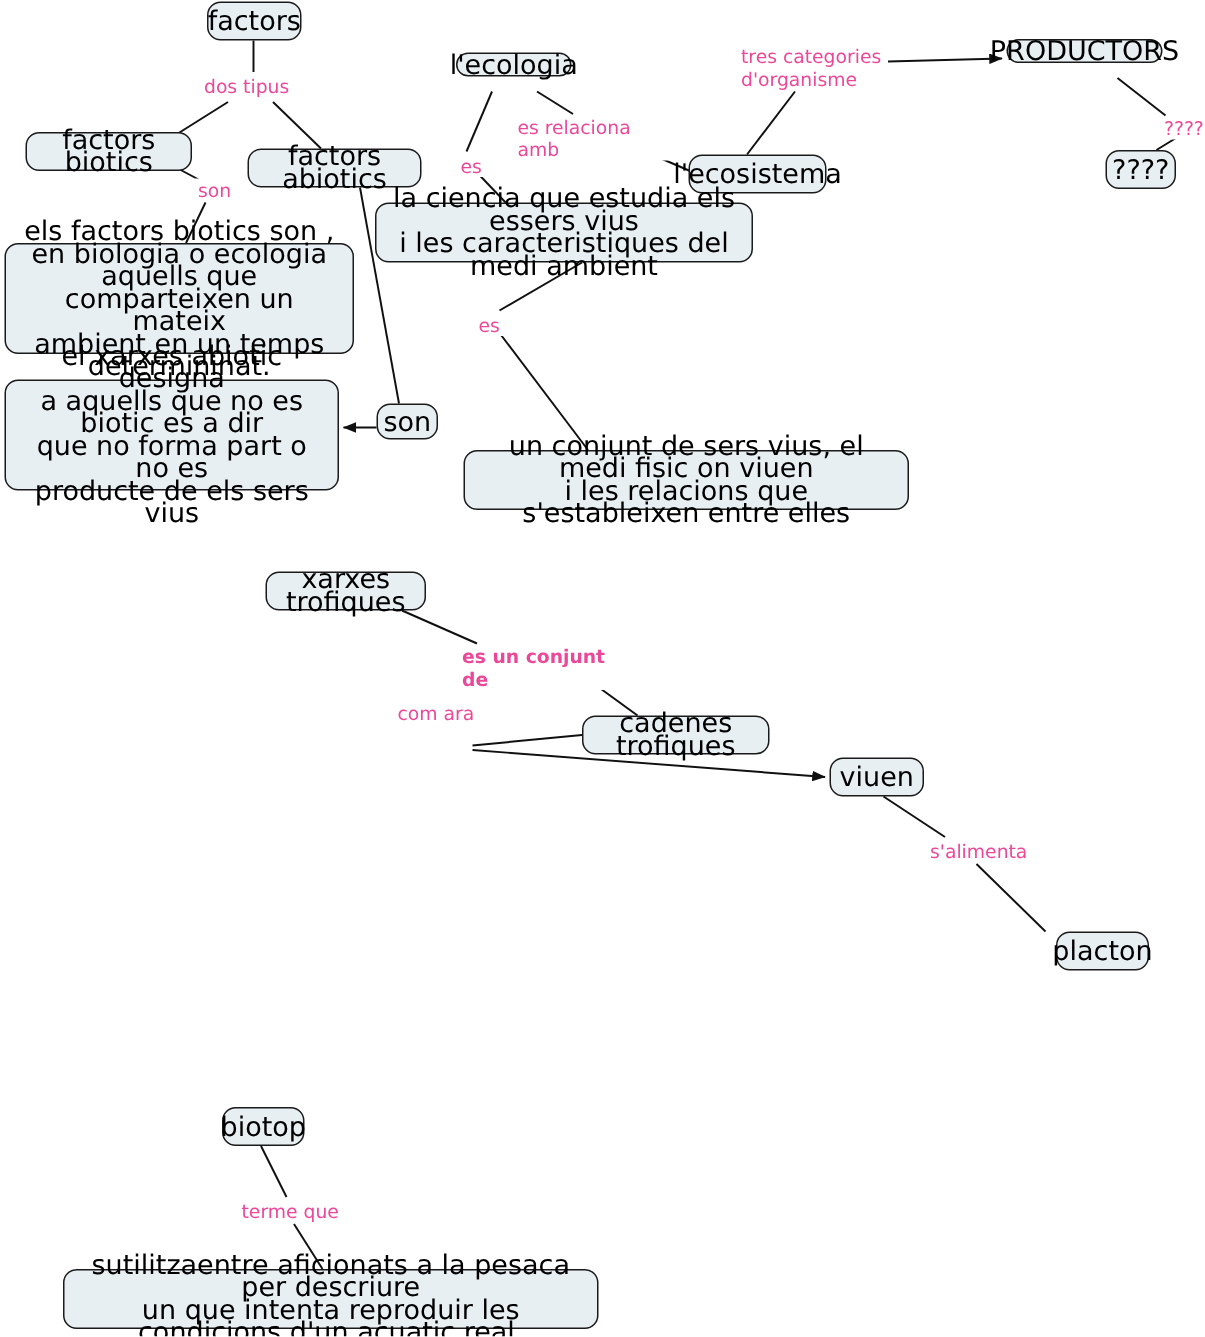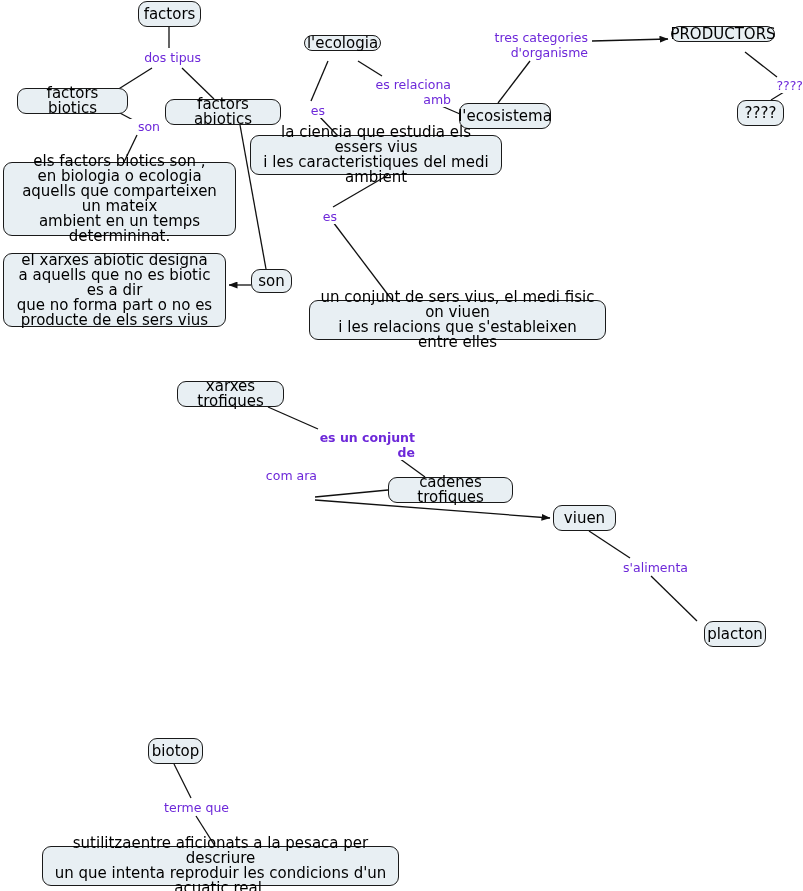--- a/index.html
+++ b/index.html
@@ -29,34 +29,34 @@
   .node {
     position: absolute;
     box-sizing: border-box;
     background: #e8eff3;
     border: 1.6px solid #1a1a1a;
     border-radius: 9px;
     display: flex;
     align-items: center;
     justify-content: center;
     text-align: center;
-    font-size: 15px;
+    font-size: 18px;
     line-height: 15px;
     color: #000000;
     white-space: pre-line;
     padding: 3px 8px;
     z-index: 3;
   }
   .edge-label {
     position: absolute;
     font-size: 12.5px;
     line-height: 15px;
-    color: #6d28d9;
+    color: #ec4899;
     background: #ffffff;
-    text-align: right;
+    text-align: left;
     white-space: pre-line;
     padding: 0 2px;
     z-index: 2;
   }
 </style>
 </head>
 <body>
 
 <div id="canvas">
 

